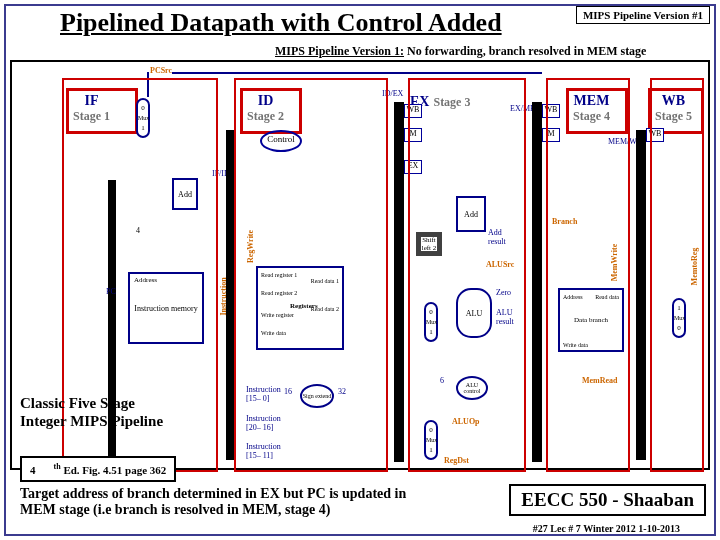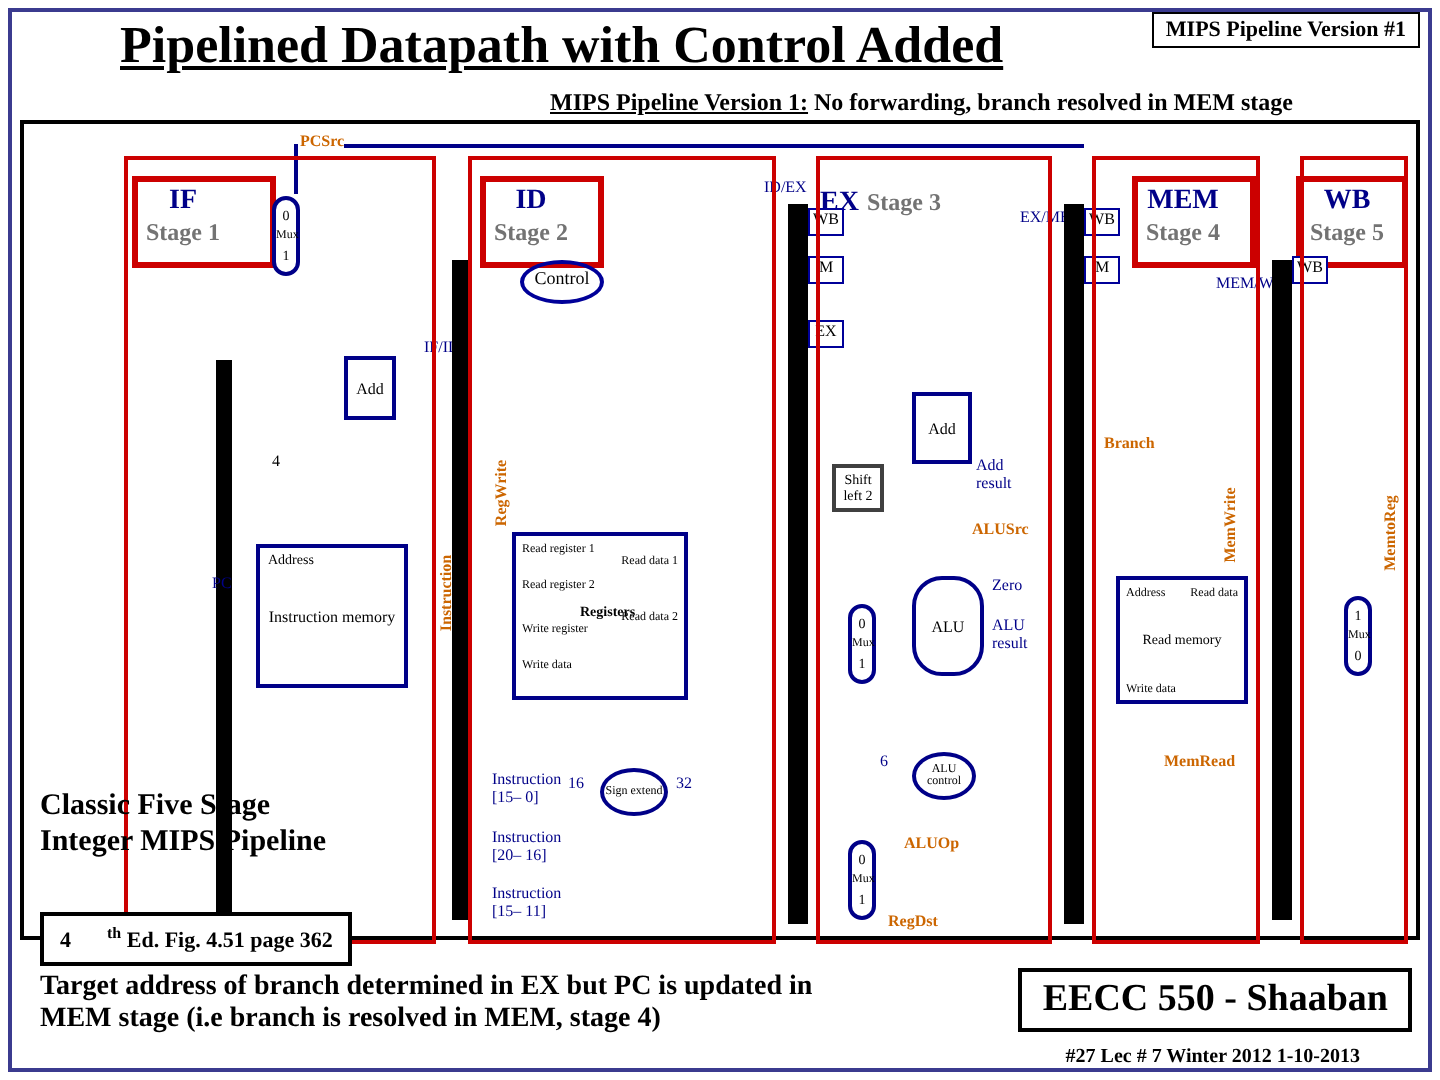--- a/index.html
+++ b/index.html
@@ -32,21 +32,21 @@
 .ctrl-box { position: absolute; border: 1px solid #009; font-size: 8px; text-align: center; background: #fff; }
 
 
 .small-label { position: absolute; font-size: 8px; color: #008; }
 .orange-label { position: absolute; font-size: 8px; color: #c60; font-weight: bold; }
 
 
 .block { position: absolute; border: 2px solid #008; background: #fff; font-size: 8px; text-align: center; display: flex; align-items: center; justify-content: center; }
 .mux { position: absolute; border: 2px solid #008; border-radius: 8px; width: 14px; font-size: 7px; text-align: center; display: flex; flex-direction: column; justify-content: space-around; padding: 2px 0; }
 .alu-shape { position: absolute; border: 2px solid #008; font-size: 8px; text-align: center; display: flex; align-items: center; justify-content: center; }
-.shift-box { position: absolute; border: 2px solid #404040; width: 26px; height: 24px; font-size: 7px; display: flex; align-items: center; justify-content: center; text-align: center; }
+.shift-box { position: absolute; border: 5px solid #404040; width: 26px; height: 24px; font-size: 7px; display: flex; align-items: center; justify-content: center; text-align: center; }
 .rot-text { position: absolute; transform: rotate(-90deg); font-size: 8px; color: #c60; font-weight: bold; }
 
 
 .classic-box { position: absolute; left: 20px; top: 394px; width: 150px; font-size: 15px; font-weight: bold; line-height: 1.2; }
 .edition-box { position: absolute; left: 20px; top: 456px; border: 2px solid #000; padding: 4px 8px; font-size: 11px; font-weight: bold; background: #fff; z-index: 10; }
 .edition-box sup { font-size: 8px; padding-left: 18px; }
 .target-text { position: absolute; left: 20px; bottom: 22px; font-size: 14px; font-weight: bold; width: 420px; }
 .course-box { position: absolute; right: 14px; bottom: 24px; border: 2px solid #000; padding: 3px 10px; font-size: 19px; font-weight: bold; background: #fff; }
 .footer-text { position: absolute; right: 40px; bottom: 6px; font-size: 10px; font-weight: bold; }
 
@@ -170,21 +170,21 @@
       <span>1</span>
     </div>
 
   <div class="orange-label" style="top:198px; left:474px;">ALUSrc</div>
   <div class="orange-label" style="top:155px; left:540px;">Branch</div>
   <div class="orange-label" style="top:355px; left:440px;">ALUOp</div>
   <div class="orange-label" style="top:394px; left:432px;">RegDst</div>
 
   <div class="block" style="top:226px; left:546px; width:66px; height:64px;">
     <div style="position:absolute; top:4px; left:3px; font-size:6px;">Address</div>
-    <div style="font-size:7px;">Read memory</div>
+    <div style="font-size:7px;">Data branch</div>
     <div style="position:absolute; bottom:2px; left:3px; font-size:6px;">Write data</div>
     <div style="position:absolute; top:4px; right:3px; font-size:6px;">Read data</div>
   </div>
   <div class="rot-text" style="top:196px; left:584px;">MemWrite</div>
   <div class="orange-label" style="top:314px; left:570px;">MemRead</div>
 
   <div class="mux" style="top:236px; left:660px; height:40px;">
       <span>1</span>
       <span style="font-size:6px;">Mux</span>
       <span>0</span>

